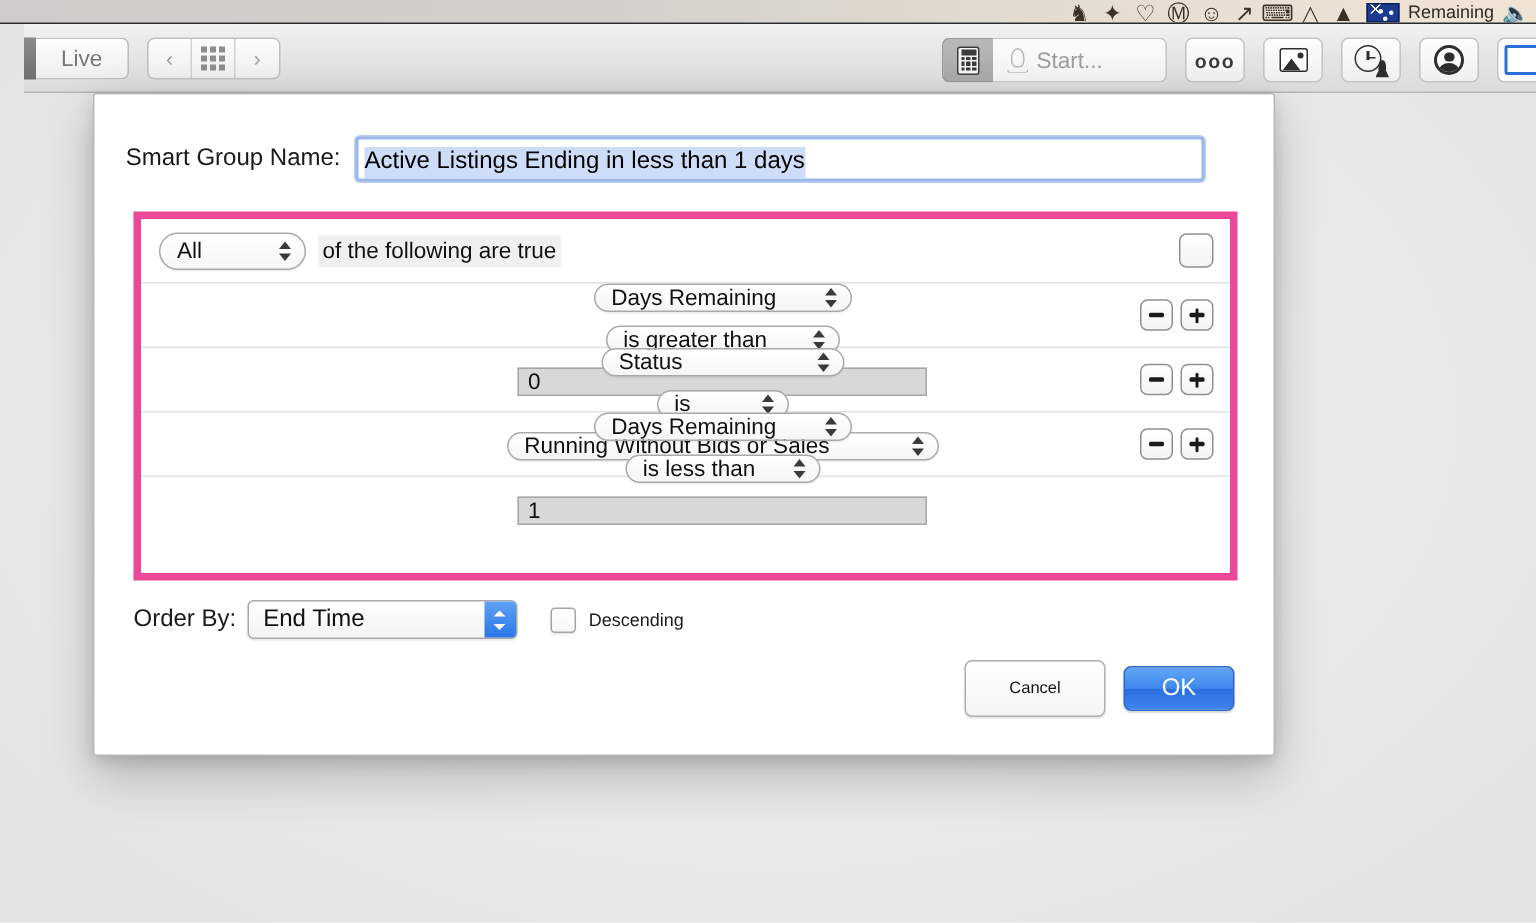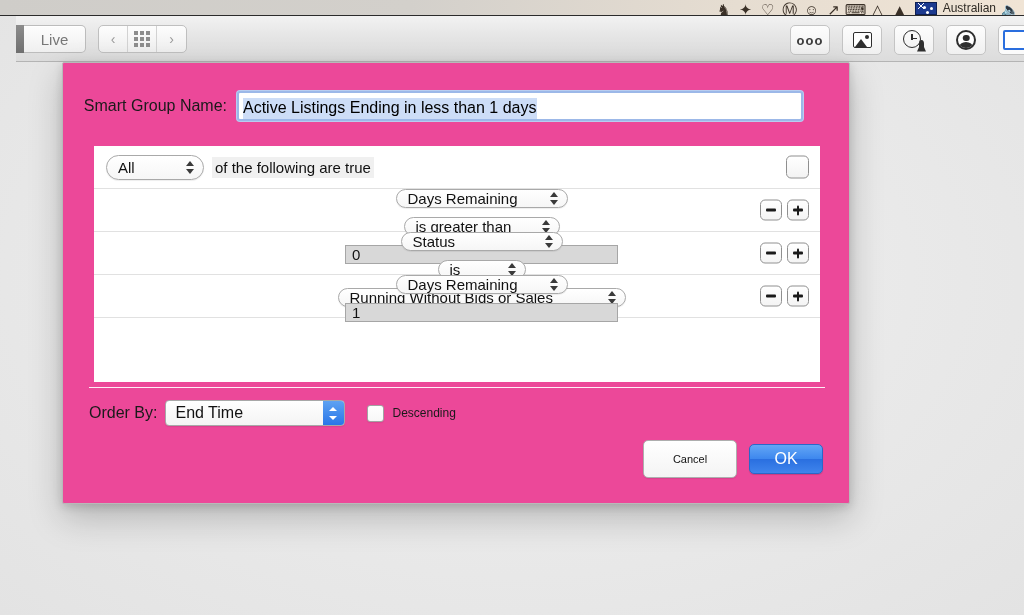--- a/index.html
+++ b/index.html
@@ -221,21 +221,21 @@
   }
   .blue-sq .inner {
     width: 30px; height: 20px; border: 2px solid #2a6ede; border-radius: 2px;
     background: #fff;
   }
 
   
   .dialog {
     position: absolute; left: 62px; top: 62px;
     width: 788px; height: 442px;
-    background: #ec4899;
+    background: #ffffff;
     border: 1px solid #b9b9b9;
     border-radius: 2px;
     box-shadow: 0 14px 34px rgba(0,0,0,.22), 0 3px 10px rgba(0,0,0,.14);
   }
 
   .name-row {
     position: absolute; left: 0; top: 28px; width: 100%;
     display: flex; align-items: center;
   }
   .name-label {
@@ -426,21 +426,21 @@
       <div class="mi">♡</div>
       <div class="mi">Ⓜ</div>
       <div class="mi">☺</div>
       <div class="mi">↗</div>
       <div class="mi">⌨</div>
       <div class="mi">△</div>
       <div class="mi">▲</div>
       <div class="mi flagbox">
           <span class="flag"></span>
         </div>
-      <div class="mi" style="font-size:12px;color:#2e2a24;min-width:auto;padding:0 4px 1px 2px;">Australian</div>
+      <div class="mi" style="font-size:12px;color:#2e2a24;min-width:auto;padding:0 4px 1px 2px;">Remaining</div>
       <div class="mi">🔈</div>
     </div>
   </div>
 
   <div class="toolbar">
     <div class="live-edge"></div>
     <div class="tb-left" style="left:8px;">
       <div class="live-btn">
         <span>Live</span>
       </div>
@@ -457,20 +457,42 @@
               <i></i>
               <i></i>
               <i></i>
           </span>
         </div>
         <div>›</div>
       </div>
     </div>
 
     <div class="tb-right">
+      <div style="display:flex;align-items:center;">
+        <div class="calc-btn">
+          <span class="calc-glyph">
+            <span class="scr"></span>
+            <span class="keys">
+                <i></i>
+                <i></i>
+                <i></i>
+                <i></i>
+                <i></i>
+                <i></i>
+                <i></i>
+                <i></i>
+                <i></i>
+              </span>
+          </span>
+        </div>
+        <div class="start-field">
+          <span class="rocket"></span>
+          <span>Start...</span>
+        </div>
+      </div>
 
       <div class="tb-sq">
         <span class="dots">ooo</span>
       </div>
 
       <div class="tb-sq">
         <span class="img-glyph"></span>
       </div>
 
       <div class="tb-sq">
@@ -560,20 +582,24 @@
             <span class="bar-v"></span>
           </div>
         </div>
       </div>
 
       <div class="crit-row rule">
         <div class="popup pop-field">
           <span class="lbl">Days Remaining</span>
           <span class="chev"></span>
         </div>
+        <div class="popup pop-op-3">
+          <span class="lbl">is less than</span>
+          <span class="chev"></span>
+        </div>
         <div class="value-field">
           <span>1</span>
         </div>
         <div class="rowbtns">
           <div class="pmbtn">
             <span class="bar-h"></span>
           </div>
           <div class="pmbtn">
             <span class="bar-h"></span>
             <span class="bar-v"></span>

